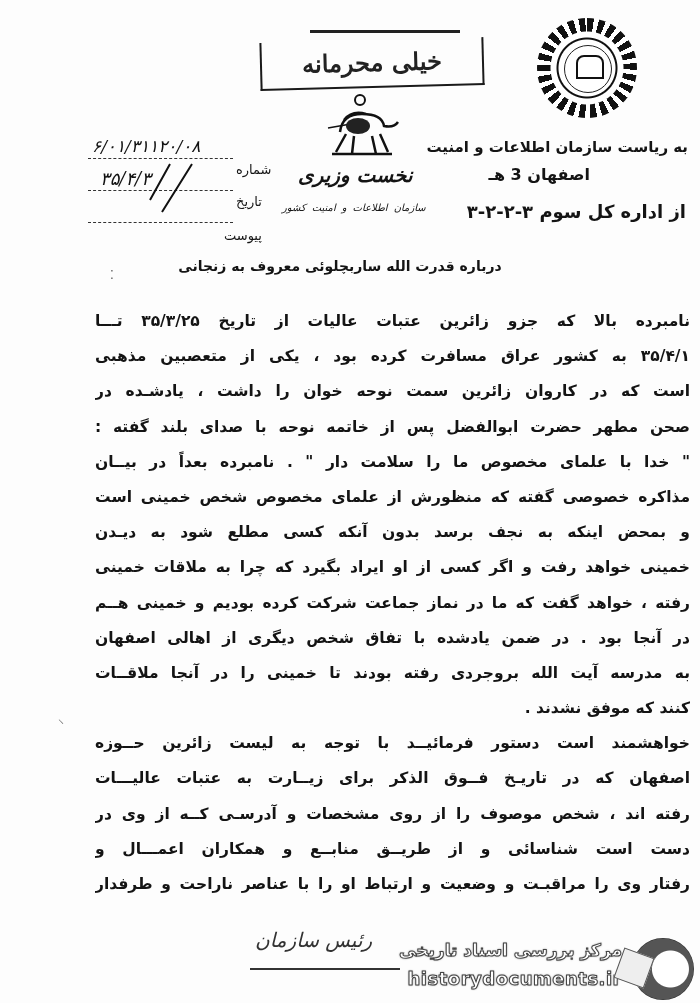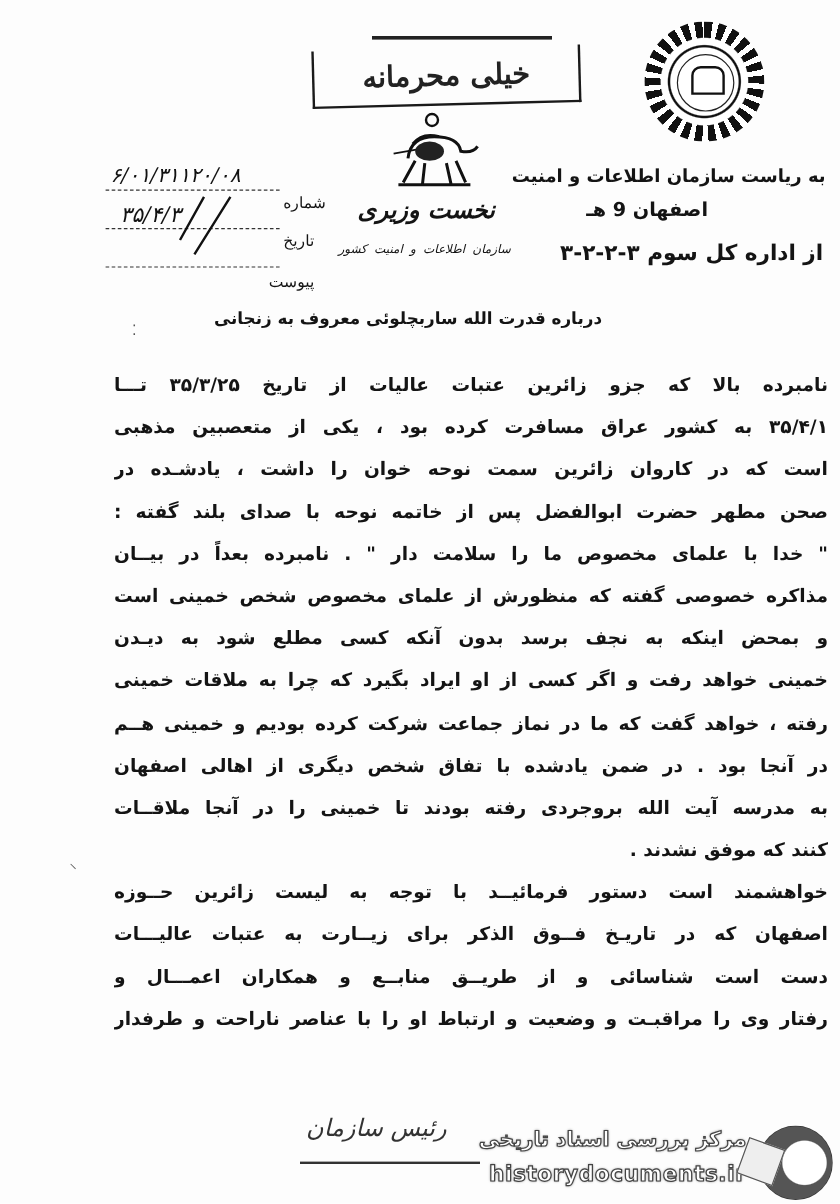--- a/index.html
+++ b/index.html
@@ -75,21 +75,21 @@
 
   <svg class="lion" viewBox="0 0 80 70">
     <circle cx="38" cy="8" r="5" fill="none" stroke="#111" stroke-width="2"></circle>
     <path d="M18 40 Q20 22 40 22 Q60 22 62 34 Q72 36 76 30 M22 28 Q30 18 44 22" fill="none" stroke="#111" stroke-width="2.5"></path>
     <path d="M24 42 L14 60 M32 44 L30 62 M50 44 L54 62 M58 42 L66 60 M10 62 L70 62" stroke="#111" stroke-width="2.5"></path>
     <path d="M6 36 L40 30" stroke="#111" stroke-width="1.5"></path>
     <ellipse cx="36" cy="34" rx="12" ry="8" fill="#222"></ellipse>
   </svg>
 
   <div class="hdr rtl" style="right:12px;top:138px;">به ریاست سازمان اطلاعات و امنیت</div>
-  <div class="hdr rtl" style="right:110px;top:165px;font-size:16px;">اصفهان 9 هـ</div>
+  <div class="hdr rtl" style="right:110px;top:165px;font-size:16px;">اصفهان 3 هـ</div>
   <div class="hdr rtl" style="right:14px;top:201px;font-size:18px;">از اداره کل سوم ۳-۲-۲-۳</div>
 
   <div class="calli rtl" style="left:298px;top:163px;">نخست وزیری</div>
   <div class="calli-sm rtl" style="left:282px;top:202px;">سازمان اطلاعات و امنیت کشور</div>
 
   <div class="lbl rtl" style="left:236px;top:142px;">شماره</div>
   <div class="dotline" style="left:88px;top:158px;width:145px;"></div>
   <div class="hand" style="left:92px;top:136px;">۶/۰۱/۳۱۱۲۰/۰۸</div>
 
   <div class="lbl rtl" style="left:236px;top:174px;">تاریخ</div>
@@ -112,20 +112,21 @@
     <div class="line">" خدا با علمای مخصوص ما را سلامت دار " . نامبرده بعداً در بیــان</div>
     <div class="line">مذاکره خصوصی گفته که منظورش از علمای مخصوص شخص خمینی است</div>
     <div class="line">و بمحض اینکه به نجف برسد بدون آنکه کسی مطلع شود به دیـدن</div>
     <div class="line">خمینی خواهد رفت و اگر کسی از او ایراد بگیرد که چرا به ملاقات خمینی</div>
     <div class="line">رفته ، خواهد گفت که ما در نماز جماعت شرکت کرده بودیم و خمینی هــم</div>
     <div class="line">در آنجا بود . در ضمن یادشده با تفاق شخص دیگری از اهالی اصفهان</div>
     <div class="line">به مدرسه آیت الله بروجردی رفته بودند تا خمینی را در آنجا ملاقــات</div>
     <div class="line last">کنند که موفق نشدند .</div>
     <div class="line">خواهشمند است دستور فرمائیــد با توجه به لیست زائرین حــوزه</div>
     <div class="line">اصفهان که در تاریـخ فــوق الذکر برای زیــارت به عتبات عالیـــات</div>
+    <div class="line">رفته اند ، شخص موصوف را از روی مشخصات و آدرسـی کــه از وی در</div>
     <div class="line">دست است شناسائی و از طریــق منابــع و همکاران اعمـــال و</div>
     <div class="line">رفتار وی را مراقبـت و وضعیت و ارتباط او را با عناصر ناراحت و طرفدار</div>
   </div>
 
   <div class="sig rtl">رئیس سازمان</div>
   <div class="sigline"></div>
 
   <div class="speck" style="left:110px;top:268px;">⁚</div>
   <div class="speck" style="left:58px;top:715px;">⸌</div>
 

